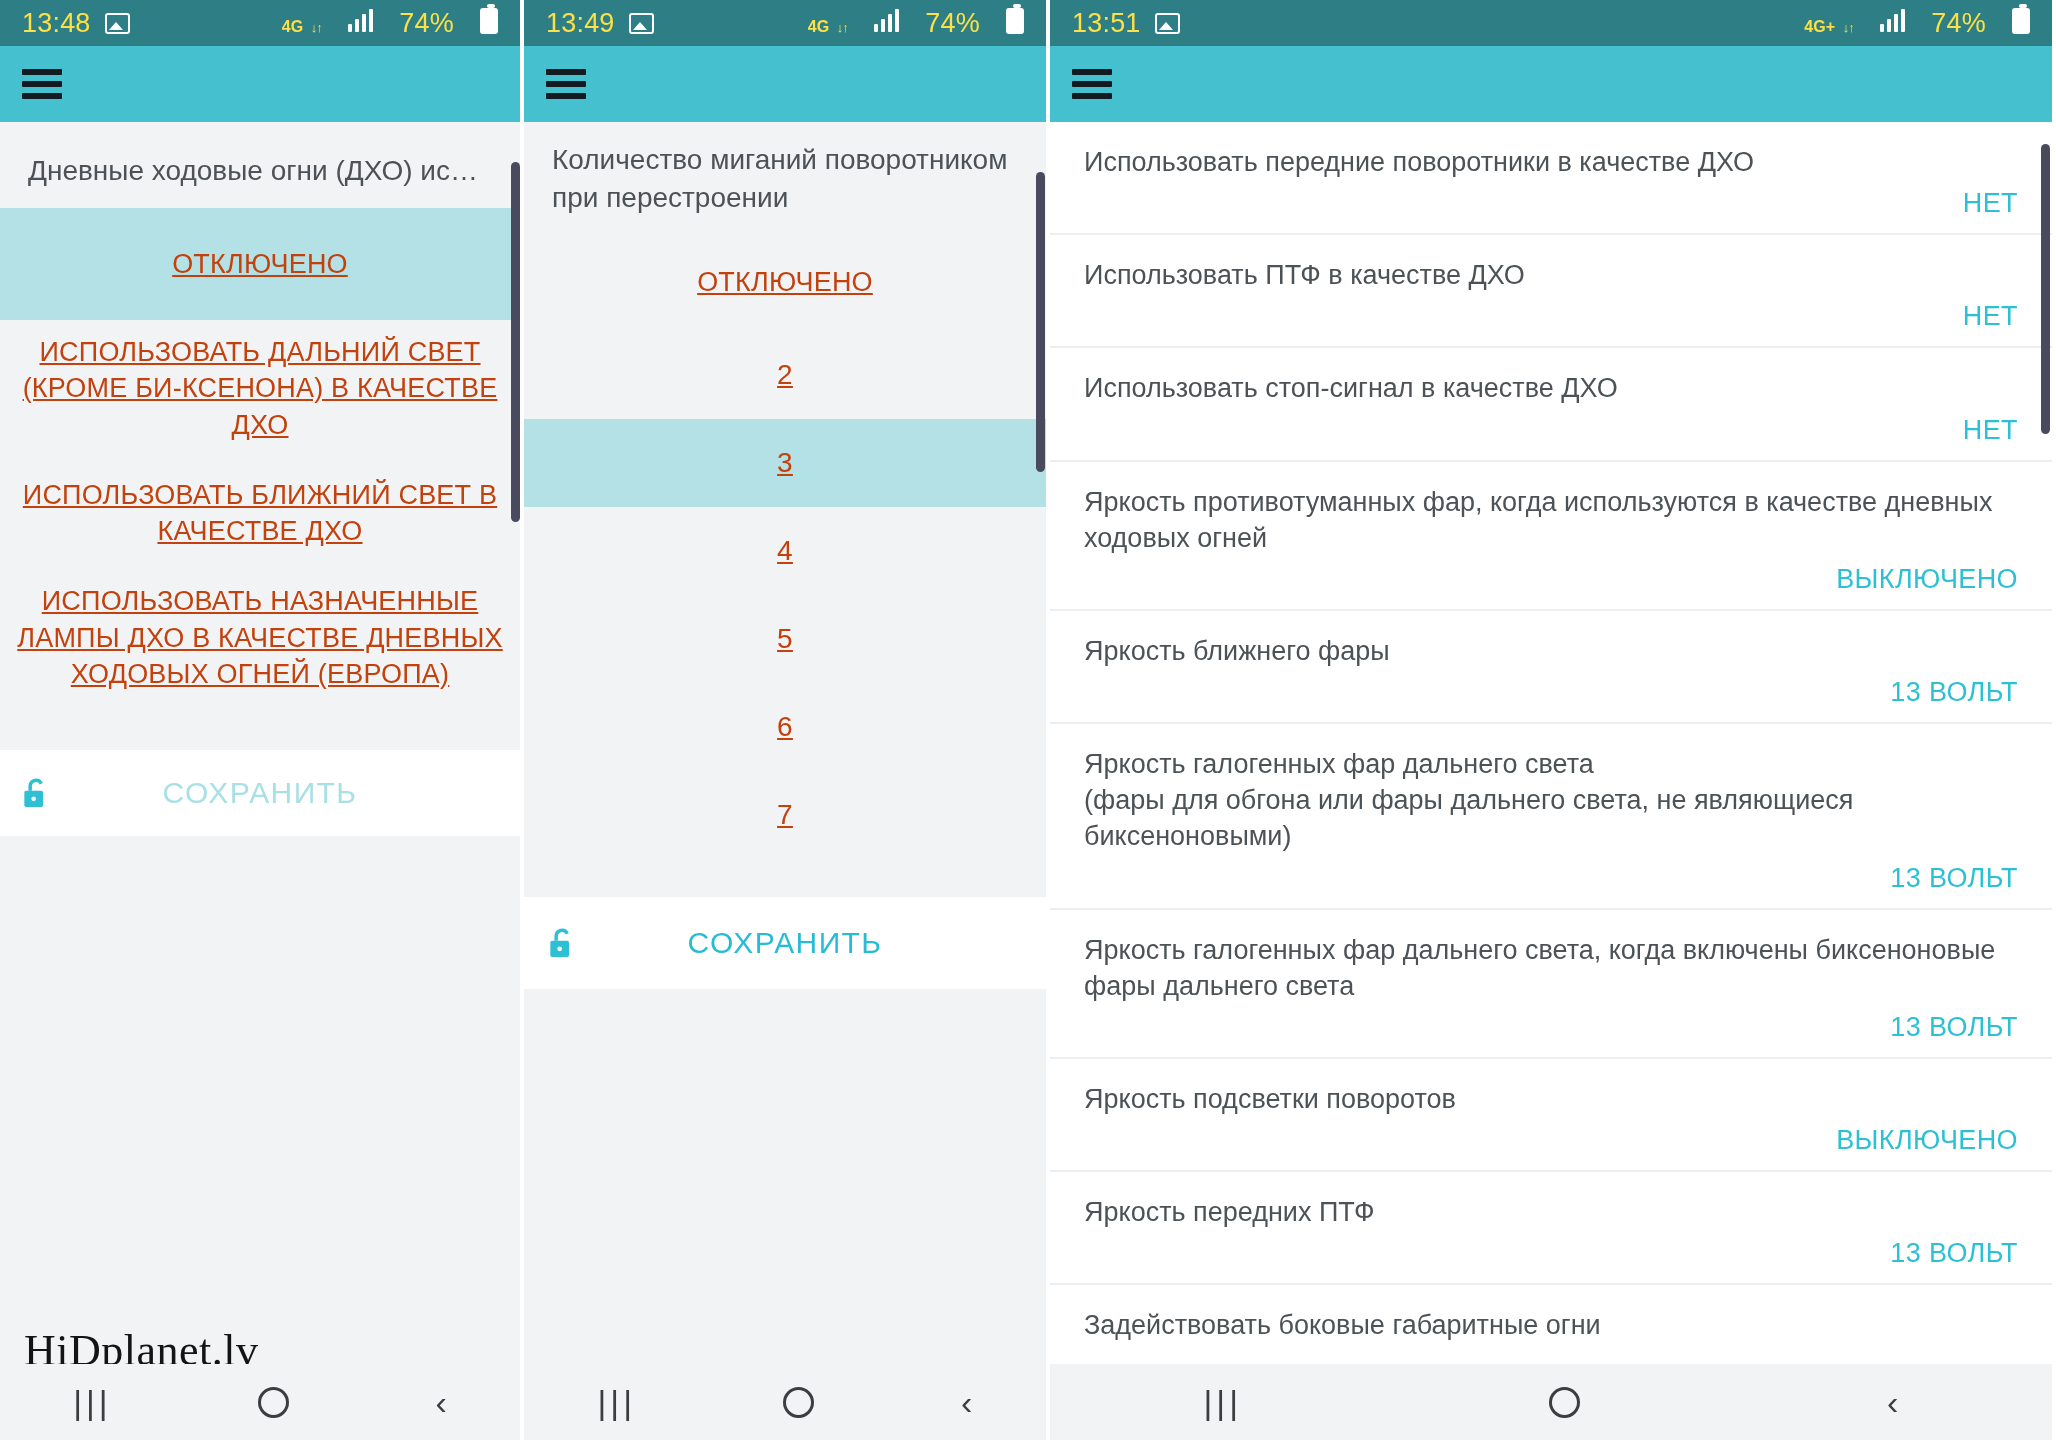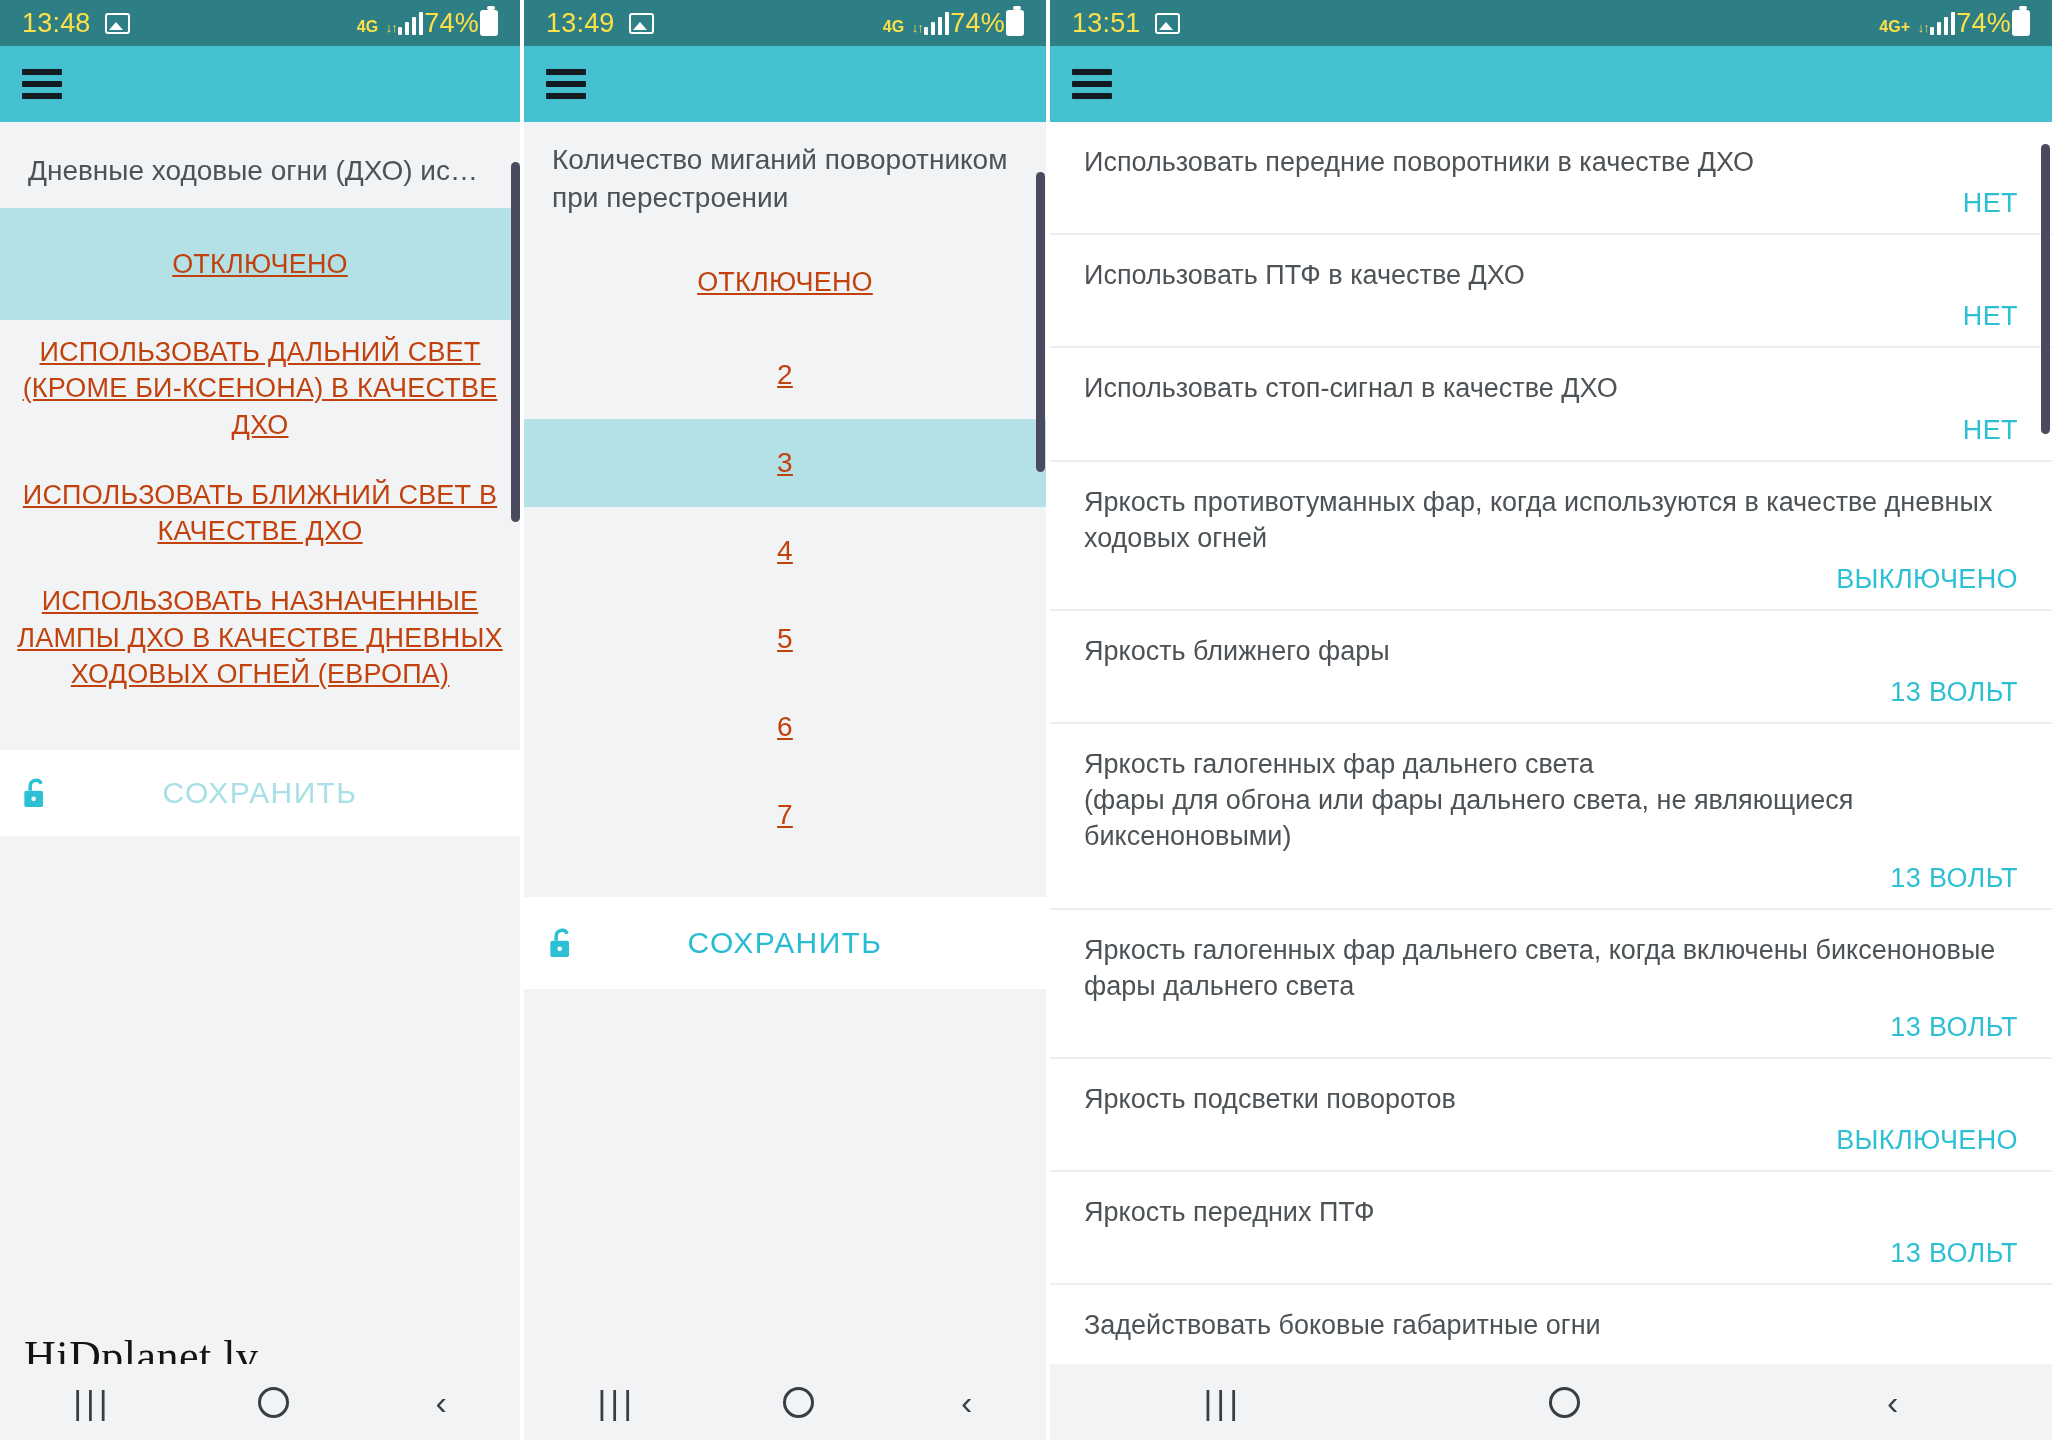--- a/index.html
+++ b/index.html
@@ -31,21 +31,21 @@
     background: #2d7f85;
     color: #fde047;
     display: flex;
     align-items: center;
     padding: 0 22px;
     font-size: 26px;
     letter-spacing: .2px;
   }
   .statusbar .clock { font-size: 27px; }
   .sb-left { display: flex; align-items: center; gap: 14px; }
-  .sb-right { margin-left: auto; display: flex; align-items: center; gap: 1px; }
+  .sb-right { margin-left: auto; display: flex; align-items: flex-start; gap: 26px; }
   .ico-photo {
     width: 25px; height: 21px; border: 2.5px solid #ffffff; border-radius: 3px;
     position: relative; display: inline-block;
   }
   .ico-photo::after {
     content: ""; position: absolute; left: 2px; bottom: 2px;
     width: 0; height: 0;
     border-left: 7px solid transparent; border-right: 7px solid transparent;
     border-bottom: 8px solid #ffffff;
   }
@@ -155,21 +155,21 @@
     background: #f2f3f5;
     display: flex; align-items: center; justify-content: space-around;
     color: #3d4043;
   }
   .navbar .nb { font-size: 34px; line-height: 1; color:#3b3e41; }
   .nav-circle { width: 31px; height: 31px; border: 3.5px solid #3b3e41; border-radius: 50%; }
   .nav-recent { letter-spacing: 4px; font-size: 30px; }
   .nav-back { font-size: 40px; font-weight: 300; }
 
   .watermark {
-    position: absolute; left: 24px; bottom: 58px;
+    position: absolute; left: 24px; bottom: 64px;
     font-family: "Liberation Serif", serif;
     font-size: 44px; color: #141414; letter-spacing: .5px; text-align: center;
   }
 </style>
 </head>
 <body>
 
 <div class="screens">
 
   <div class="phone p1">

